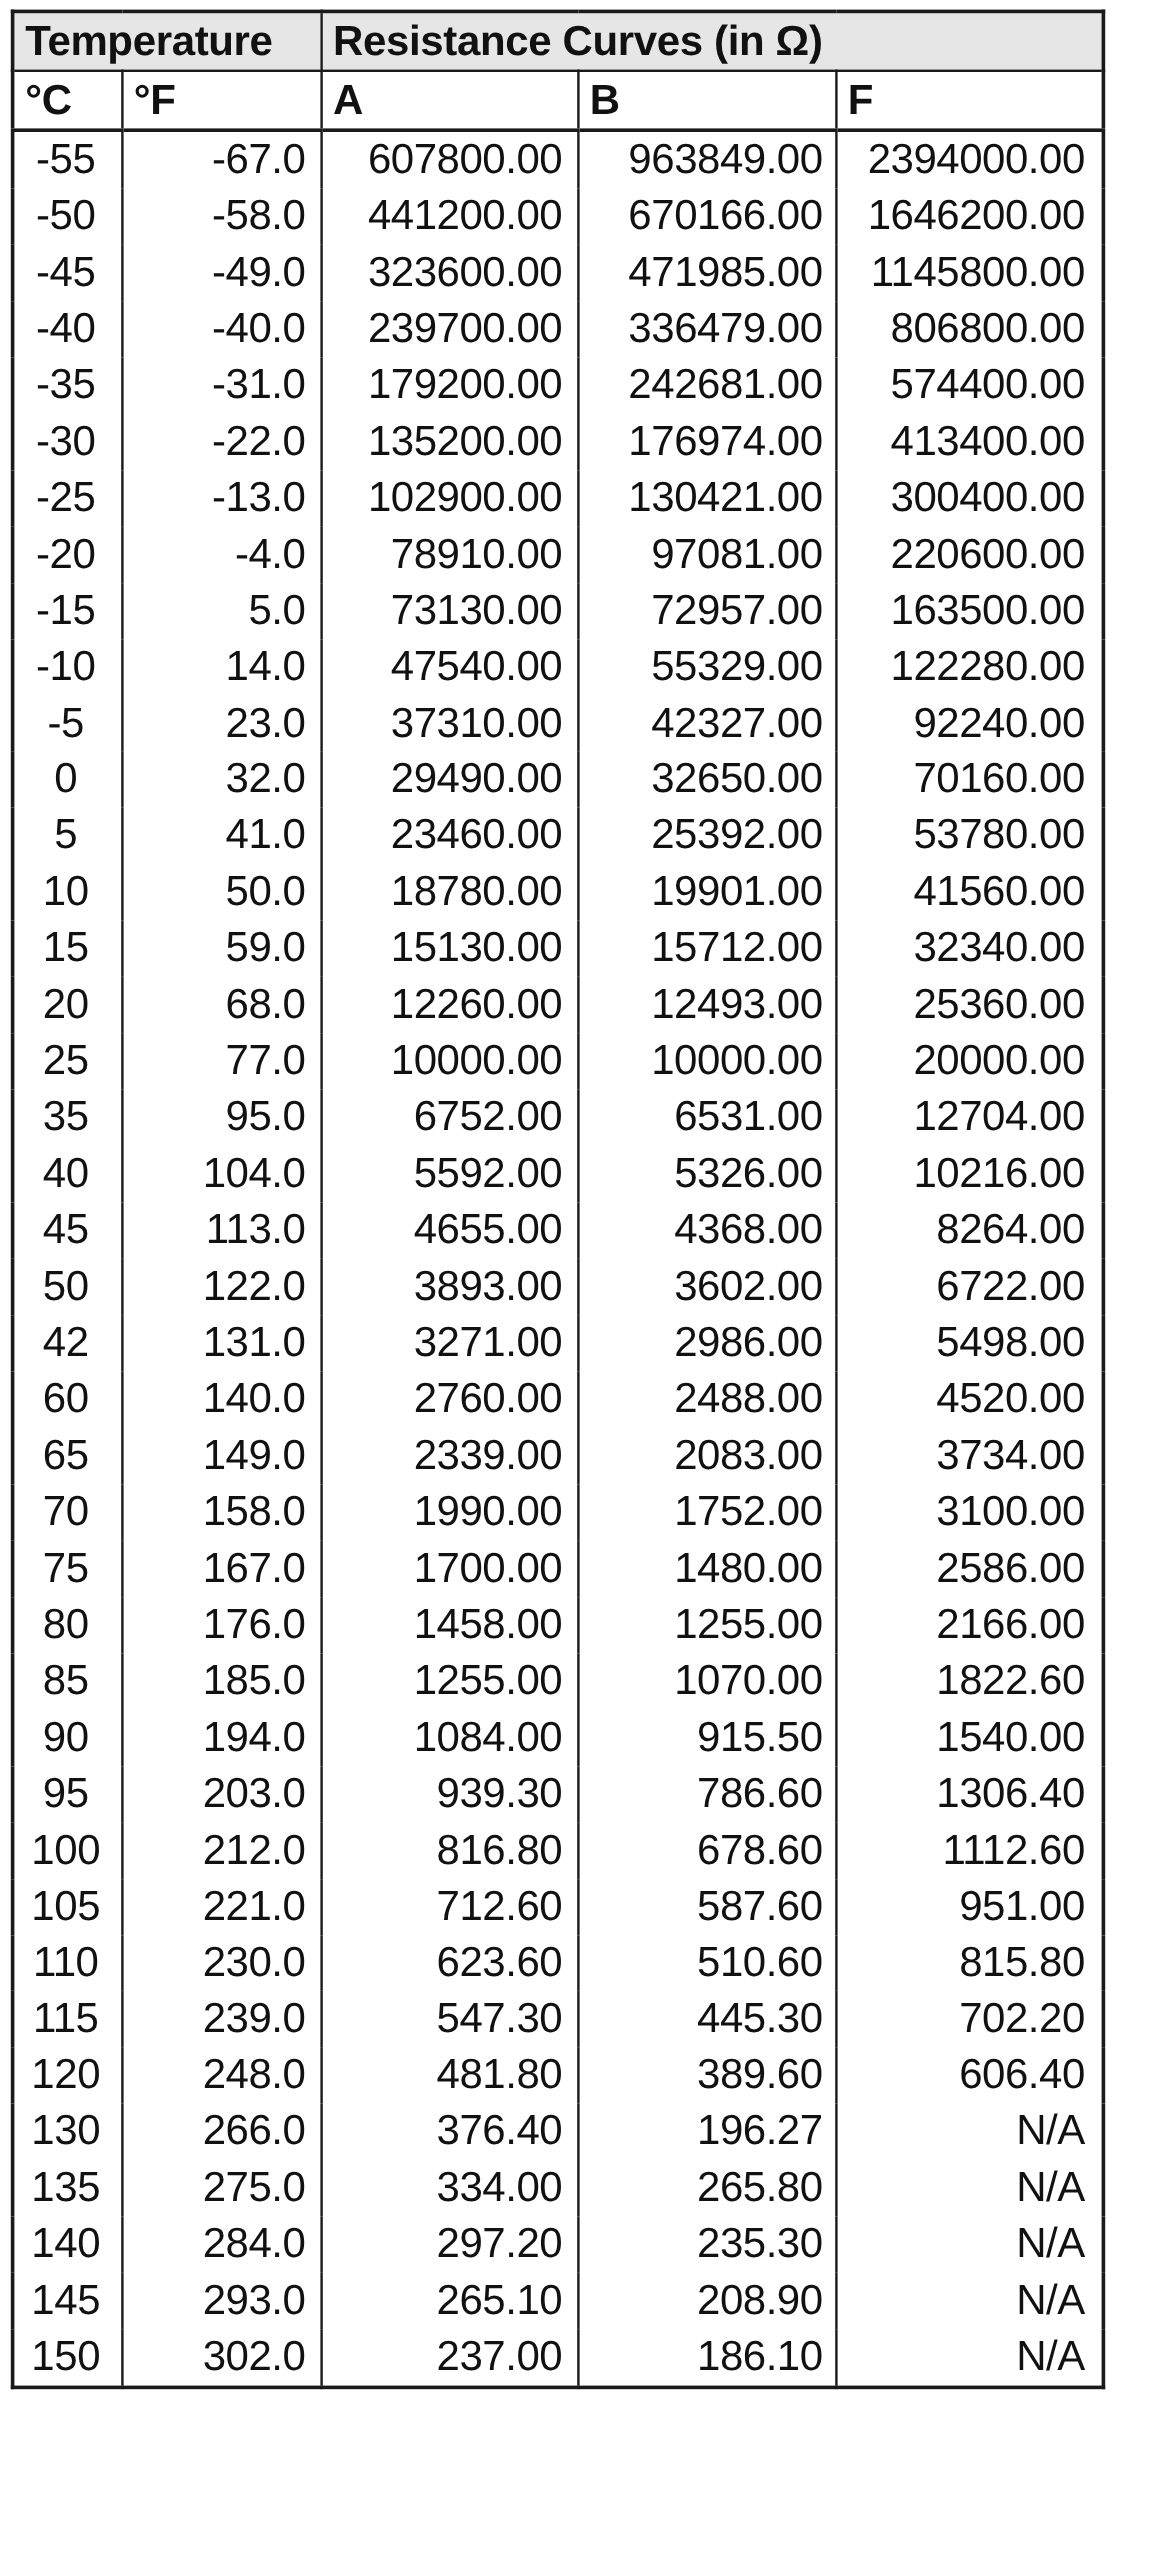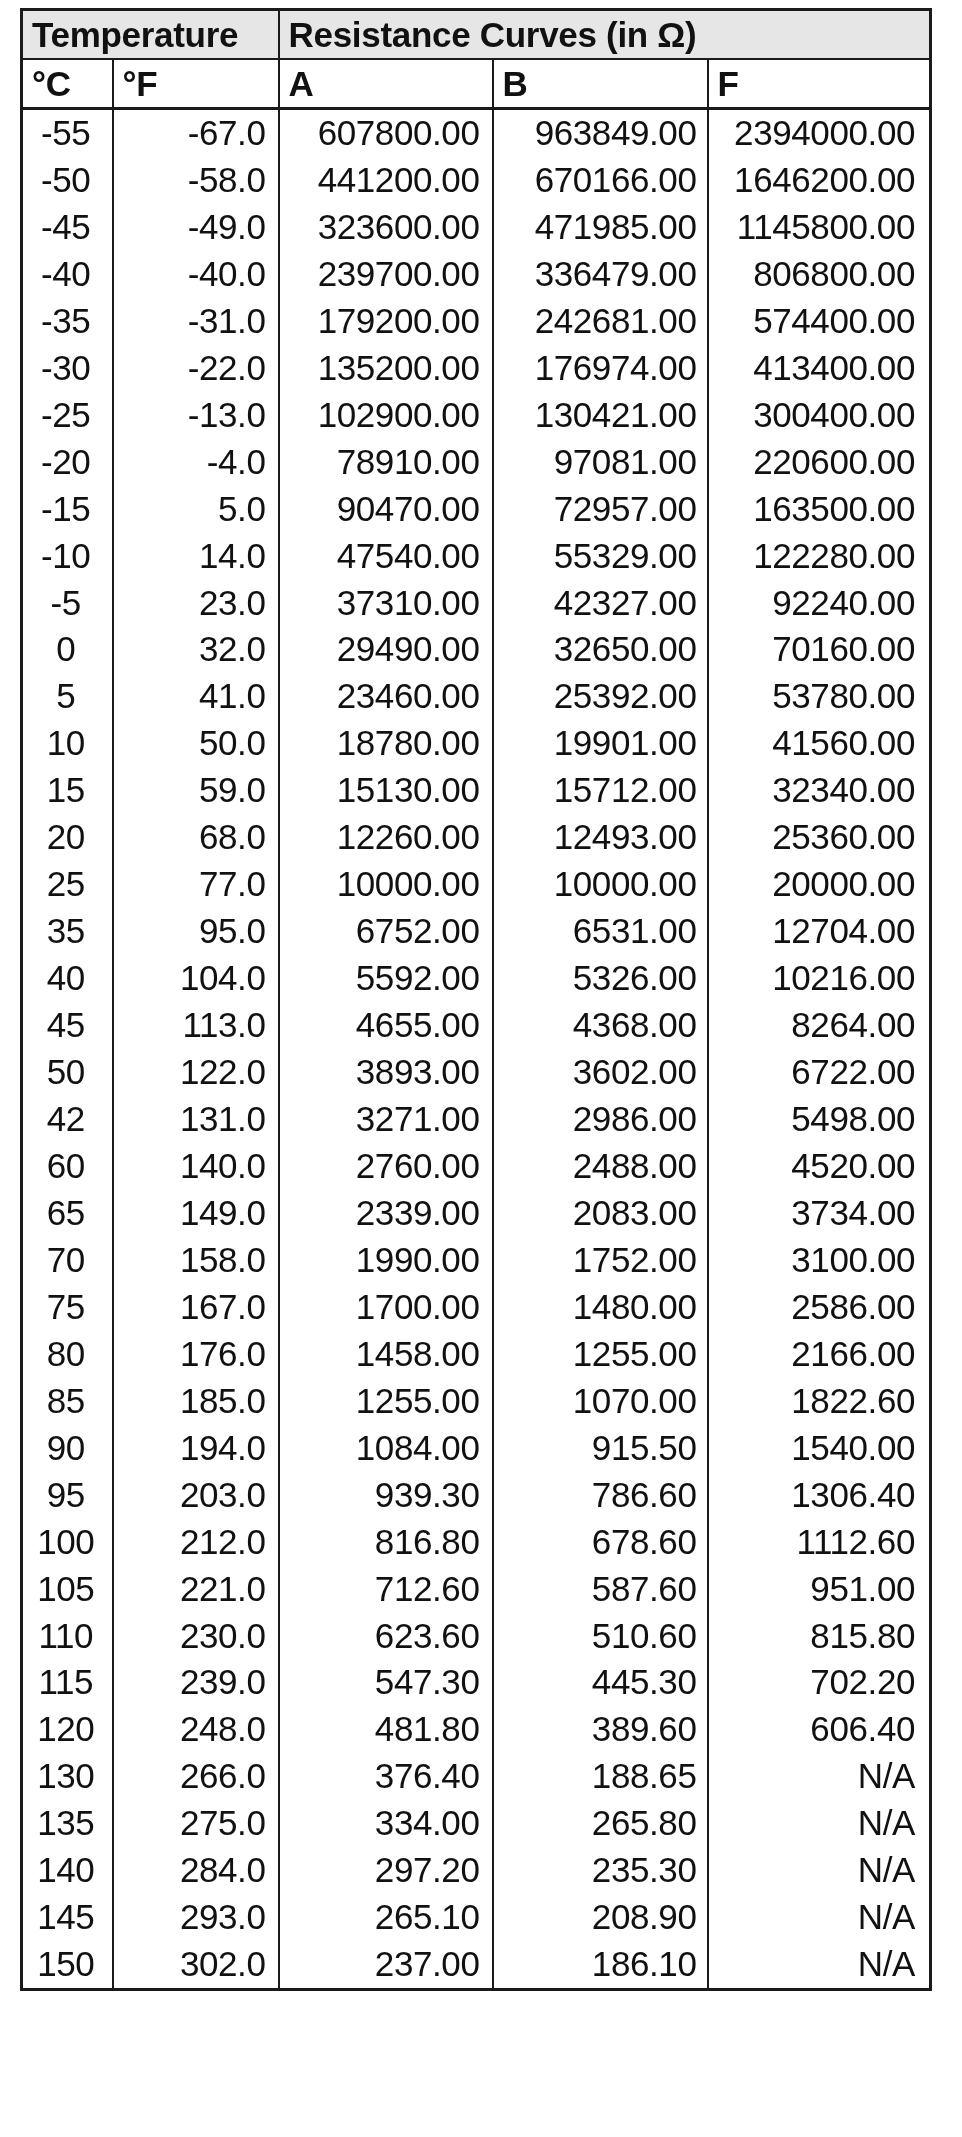--- a/index.html
+++ b/index.html
@@ -9,21 +9,21 @@
     width: 962px;
     height: 2137px;
     overflow: hidden;
   }
   body {
     font-family: "Liberation Sans", "DejaVu Sans", sans-serif;
     color: #111111;
   }
   .table-wrap {
     position: absolute;
-    left: 20px;
+    left: 9px;
     top: 8px;
     border-radius: 25px;
   }
   table {
     border-collapse: collapse;
     table-layout: fixed;
     width: 909px;
     border: 3px solid #1a1a1a;
   }
   col.c-c { width: 91px; }
@@ -152,21 +152,21 @@
         <tr>
           <td class="celsius">-20</td>
           <td class="val-fahr">-4.0</td>
           <td class="val-a">78910.00</td>
           <td class="val-b">97081.00</td>
           <td class="val-f">220600.00</td>
         </tr>
         <tr>
           <td class="celsius">-15</td>
           <td class="val-fahr">5.0</td>
-          <td class="val-a">90470.00</td>
+          <td class="val-a">73130.00</td>
           <td class="val-b">72957.00</td>
           <td class="val-f">163500.00</td>
         </tr>
         <tr>
           <td class="celsius">-10</td>
           <td class="val-fahr">14.0</td>
           <td class="val-a">47540.00</td>
           <td class="val-b">55329.00</td>
           <td class="val-f">122280.00</td>
         </tr>
@@ -342,21 +342,21 @@
           <td class="celsius">120</td>
           <td class="val-fahr">248.0</td>
           <td class="val-a">481.80</td>
           <td class="val-b">389.60</td>
           <td class="val-f">606.40</td>
         </tr>
         <tr>
           <td class="celsius">130</td>
           <td class="val-fahr">266.0</td>
           <td class="val-a">376.40</td>
-          <td class="val-b">188.65</td>
+          <td class="val-b">196.27</td>
           <td class="val-f">N/A</td>
         </tr>
         <tr>
           <td class="celsius">135</td>
           <td class="val-fahr">275.0</td>
           <td class="val-a">334.00</td>
           <td class="val-b">265.80</td>
           <td class="val-f">N/A</td>
         </tr>
         <tr>

